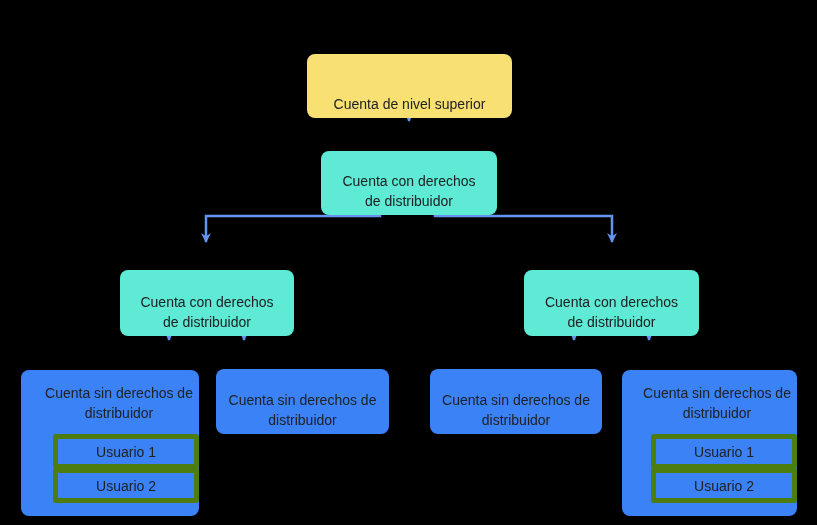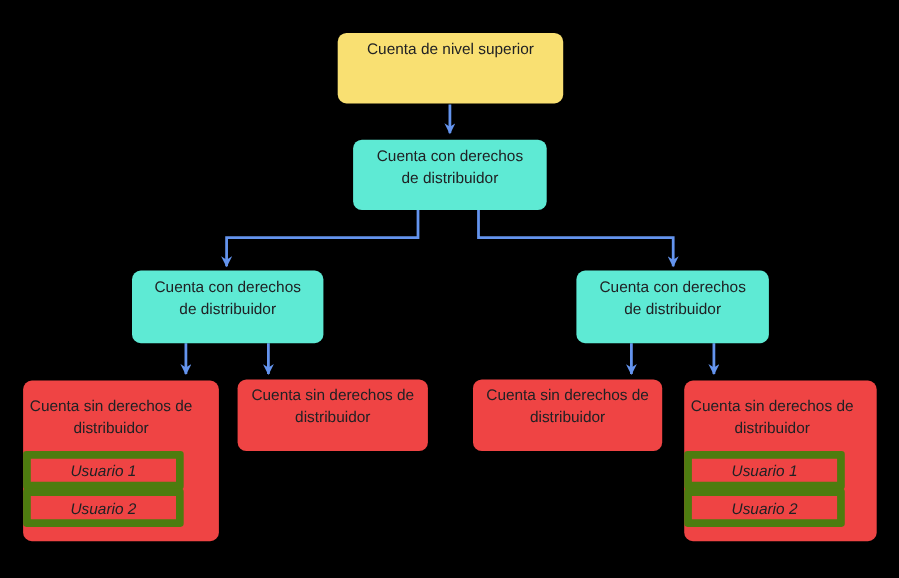--- a/index.html
+++ b/index.html
@@ -24,31 +24,32 @@
   .connector-layer path.link {
     fill: none;
     stroke: #6494EE;
     stroke-width: 2.5px;
     stroke-linejoin: miter;
   }
   .node {
     position: absolute;
     border-radius: 8px;
     display: flex;
-    align-items: flex-start;
+    align-items: flex-end;
     justify-content: center;
     text-align: center;
     font-size: 14px;
     line-height: 20px;
     box-sizing: border-box;
     padding: 4px 12px;
+    margin-top: 24px;
   }
   .node-root   { background: #F9E072; left: 307px; top: 30px;  width: 205px; height: 64px; }
   .node-green  { background: #5eead4; }
-  .node-blue   { background: #ef4444; }
+  .node-blue   { background: #3b82f6; }
   .node-parent { left: 321px; top: 127px; width: 176px; height: 64px; }
   .node-left-reseller  { left: 120px; top: 246px; width: 174px; height: 66px; }
   .node-right-reseller { left: 524px; top: 246px; width: 175px; height: 66px; }
   .node-leaf2 { left: 216px; top: 345px; width: 173px; height: 65px; }
   .node-leaf3 { left: 430px; top: 345px; width: 172px; height: 65px; }
   .node-users {
     flex-direction: column;
     justify-content: flex-start;
     padding: 13px 0 0 0;
   }
@@ -59,27 +60,26 @@
     width: 160px;
   }
   .user-list {
     margin-top: 11px;
     width: 146px;
   }
   .user-cell {
     box-sizing: border-box;
     width: 146px;
     height: 35px;
-    border: 7px solid #4d7c0f;
+    border: 5px solid #4d7c0f;
     border-radius: 3px;
     display: flex;
     align-items: center;
     justify-content: center;
     font-size: 14px;
-    font-style: italic;
   }
   .user-cell + .user-cell {
     margin-top: -1px;
   }
 </style>
 </head>
 <body>
 
 <div class="canvas">
 

